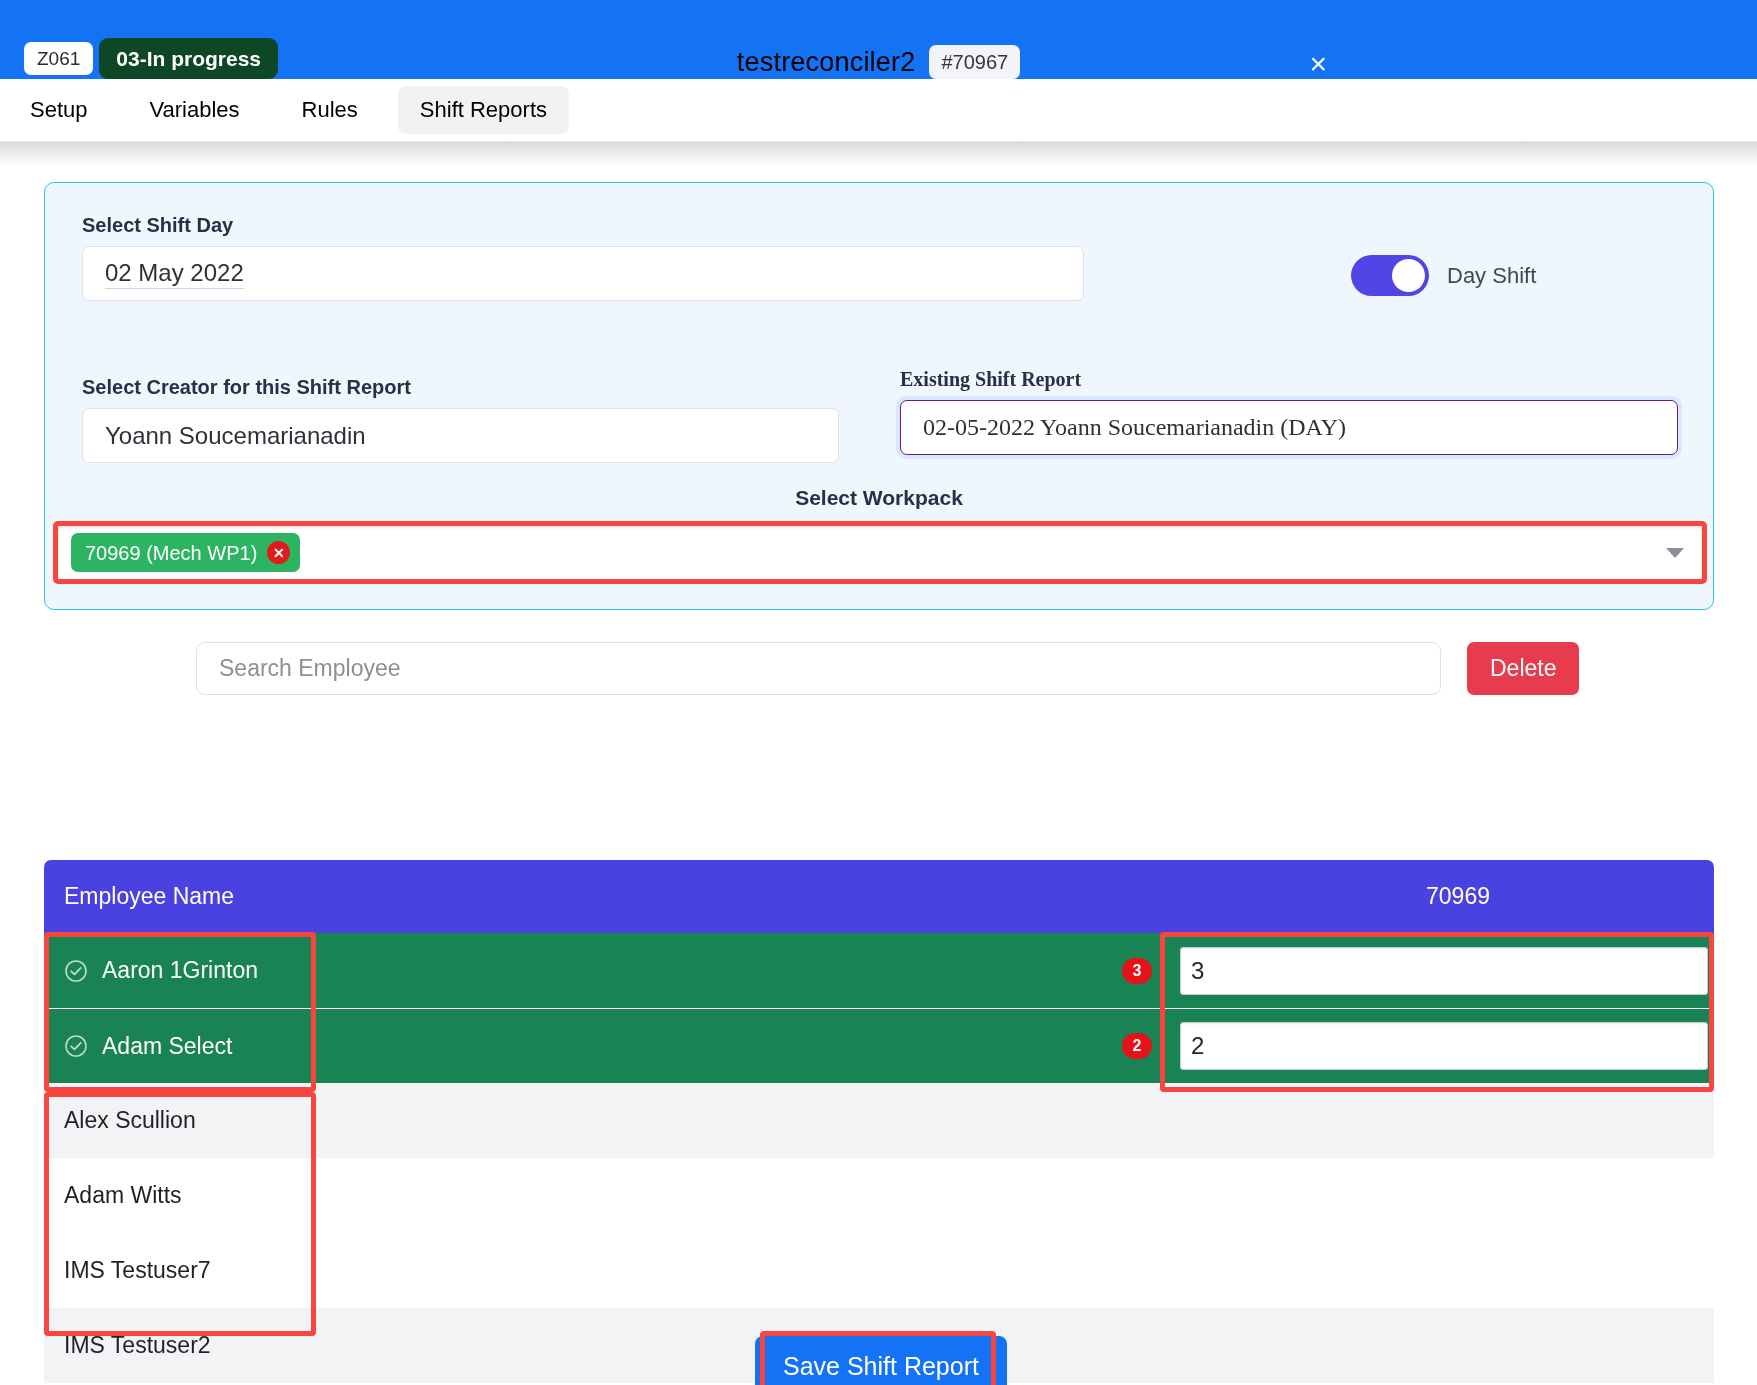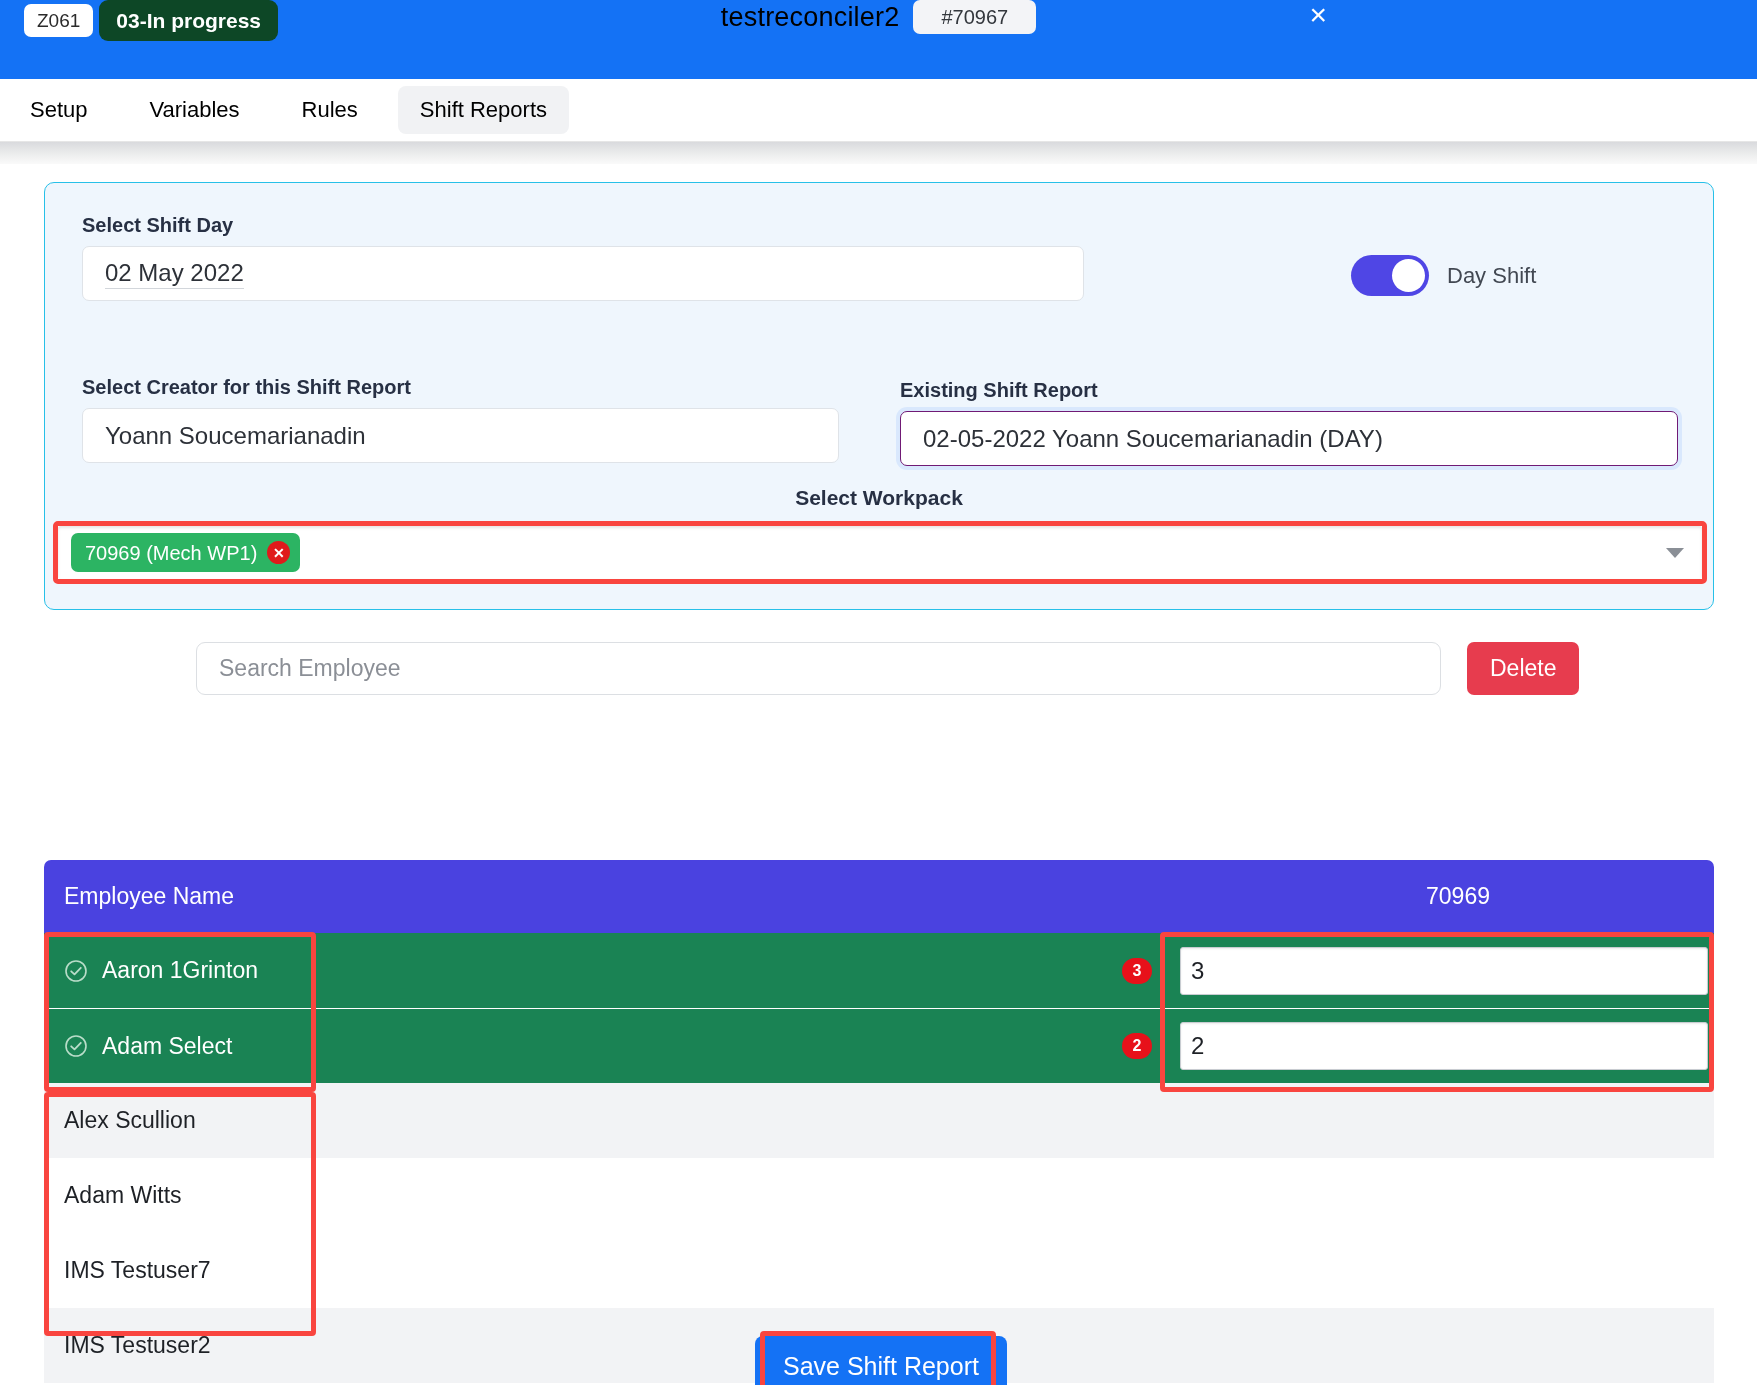--- a/index.html
+++ b/index.html
@@ -16,21 +16,21 @@
     height: 1385px;
     background: #ffffff;
   }
 
   
   .titlebar {
     position: relative;
     height: 79px;
     background: #1472f5;
     display: flex;
-    align-items: flex-start;
+    align-items: flex-end;
     padding: 0 24px;
   }
   .tb-left { display: flex; align-items: center; gap: 0; }
   .chip-code {
     background: #ffffff;
     color: #2b2b2b;
     font-size: 19px;
     padding: 7px 13px;
     border-radius: 7px;
     line-height: 1;
@@ -57,21 +57,21 @@
   }
   .tb-title {
     color: #000000;
     font-size: 27px;
     letter-spacing: .2px;
   }
   .chip-ticket {
     background: #f3f4f7;
     color: #33373d;
     font-size: 20px;
-    padding: 7px 28px;
+    padding: 7px 12px;
     border-radius: 7px;
     line-height: 1;
     pointer-events: auto;
   }
   .tb-close {
     position: absolute;
     right: 430px;
     color: #ffffff;
     font-size: 30px;
     line-height: 1;
@@ -170,21 +170,21 @@
     position: absolute;
     right: 4px; top: 4px;
     width: 33px; height: 33px;
     background: #ffffff;
     border-radius: 50%;
   }
   .toggle-label { font-size: 22px; color: #424852; }
 
   .grp-creator { position: absolute; left: 37px; top: 193px; width: 757px; }
   .grp-creator .txtinput { width: 757px; }
-  .grp-existing { position: absolute; left: 855px; top: 196px; width: 778px; }
+  .grp-existing { position: absolute; left: 855px; top: 185px; width: 778px; font-family: Liberation Serif, serif; }
   .grp-existing .txtinput { width: 778px; }
 
   .wp-title {
     position: absolute;
     left: 0; right: 0; top: 303px;
     text-align: center;
     font-size: 21px;
     font-weight: bold;
     color: #273044;
   }

